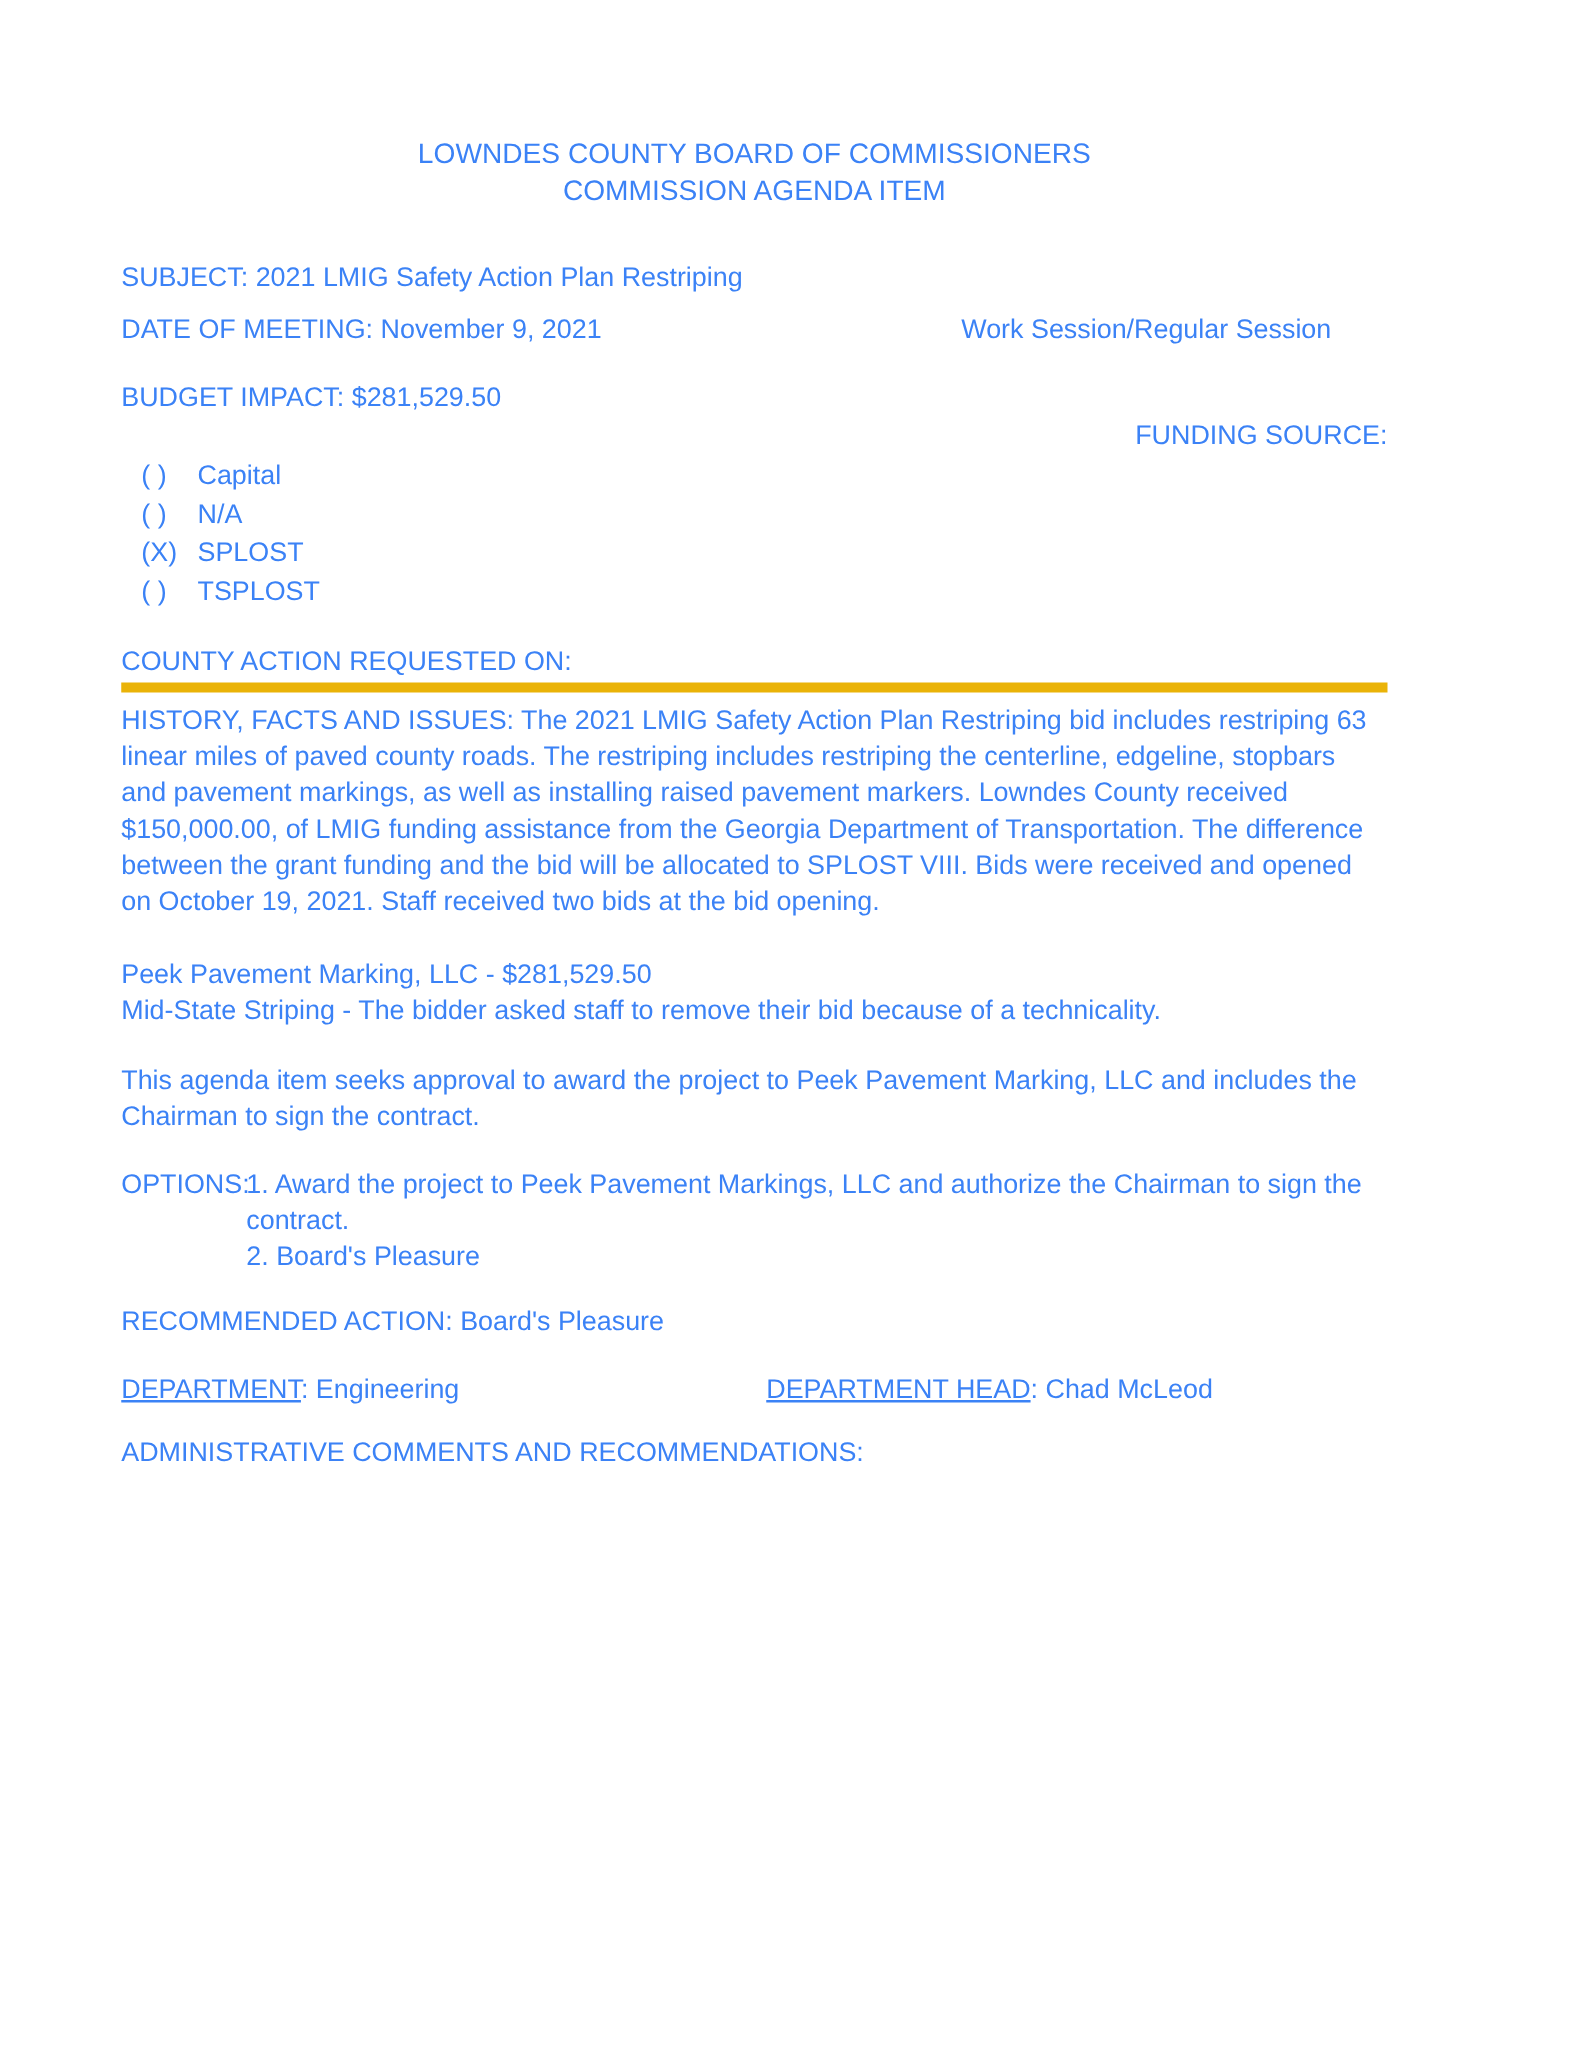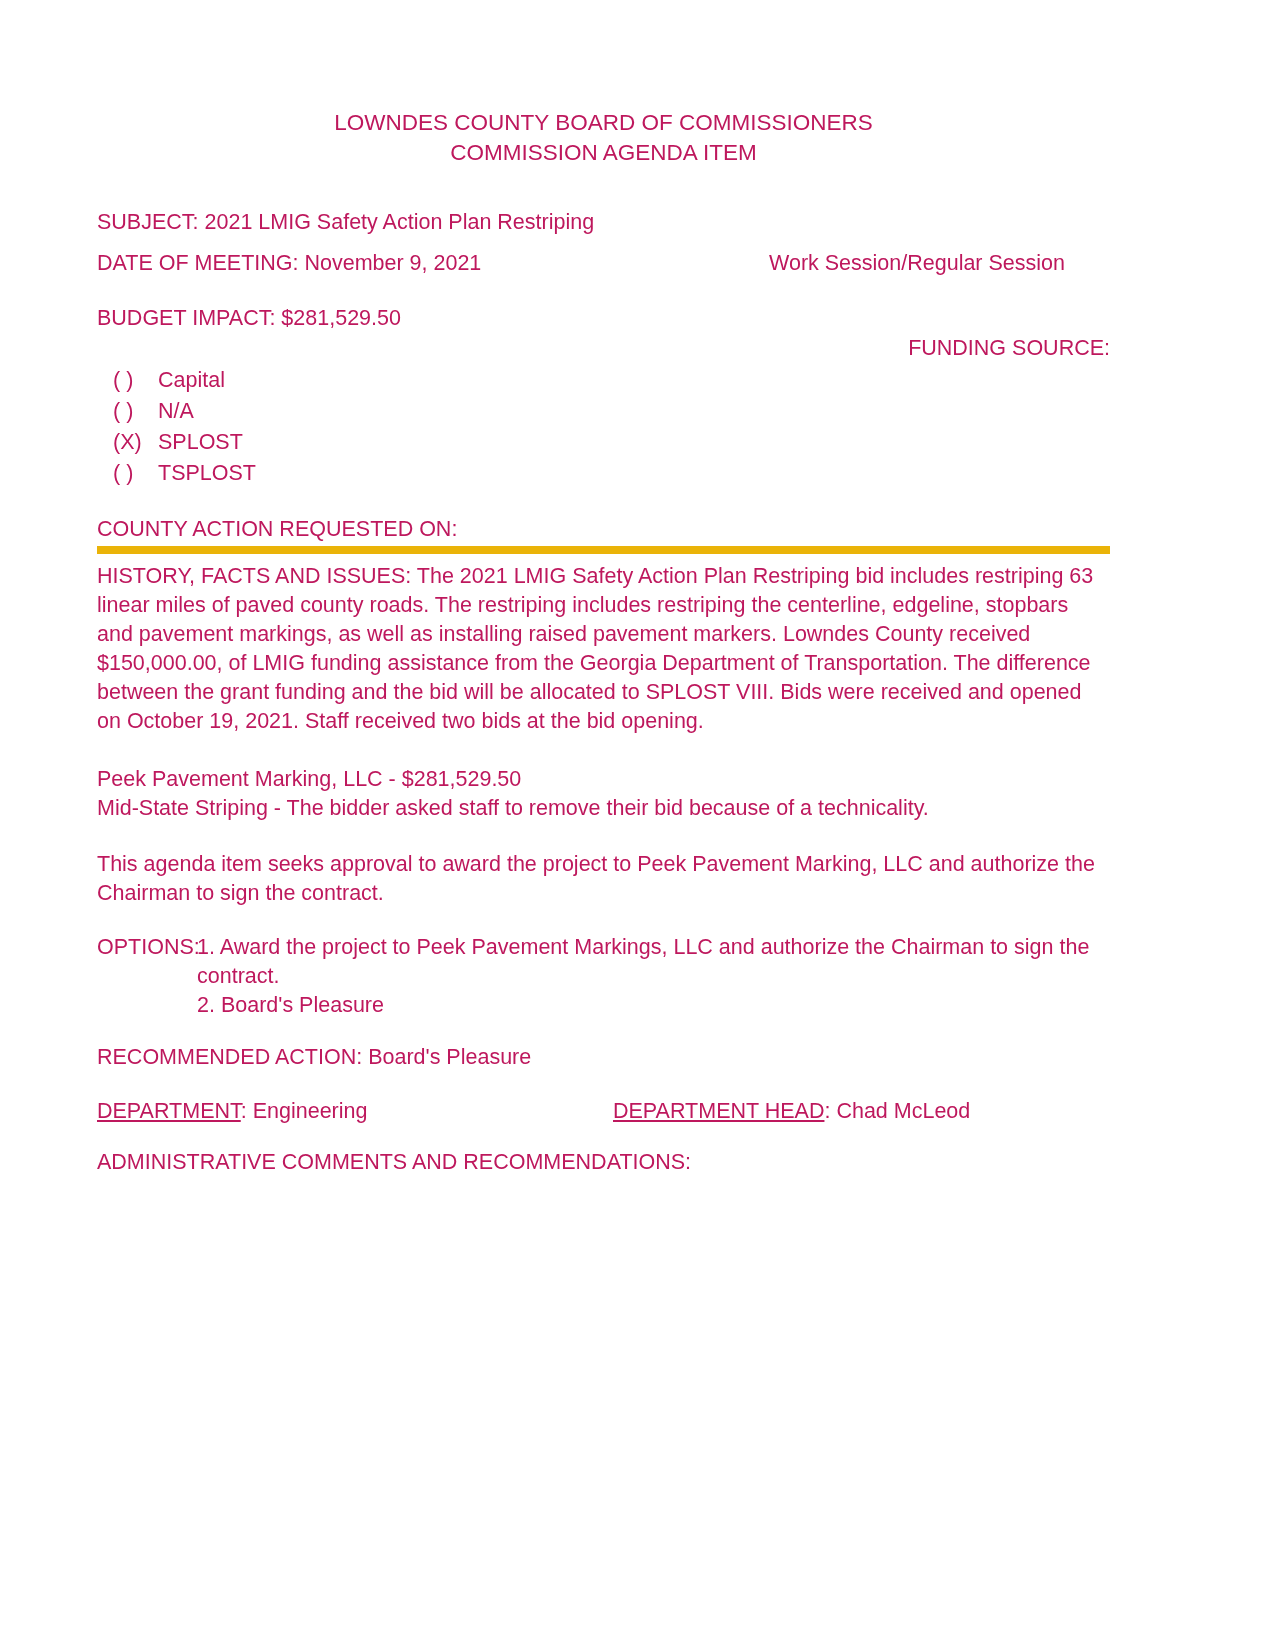--- a/index.html
+++ b/index.html
@@ -4,21 +4,21 @@
 <style>
   html, body {
     margin: 0;
     padding: 0;
     background: #ffffff;
   }
   .page {
     width: 1275px;
     height: 1500px;
     background: #ffffff;
-    color: #be185d;
+    color: #3b82f6;
     font-family: "Liberation Sans", sans-serif;
     font-size: 21.5px;
     line-height: 29px;
     box-sizing: border-box;
     padding: 108px 165px 0 97px;
     overflow: hidden;
   }
   .title-block {
     text-align: center;
     font-size: 22.5px;
@@ -99,21 +99,21 @@
 
   <div class="county-action">COUNTY ACTION REQUESTED ON:</div>
 
   <p class="history">HISTORY, FACTS AND ISSUES: The 2021 LMIG Safety Action Plan Restriping bid includes restriping 63 linear miles of paved county roads.  The restriping includes restriping the centerline, edgeline, stopbars and pavement markings, as well as installing raised pavement markers.  Lowndes County received $150,000.00, of LMIG funding assistance from the Georgia Department of Transportation.  The difference between the grant funding and the bid will be allocated to SPLOST VIII.  Bids were received and opened on October 19, 2021.  Staff received two bids at the bid opening.</p>
 
   <div class="bids">
     <p>Peek Pavement Marking, LLC - $281,529.50</p>
     <p>Mid-State Striping - The bidder asked staff to remove their bid because of a technicality.</p>
   </div>
 
-  <p class="approval">This agenda item seeks approval to award the project to Peek Pavement Marking, LLC and authorize the Chairman to sign the contract.</p>
+  <p class="approval">This agenda item seeks approval to award the project to Peek Pavement Marking, LLC and includes the Chairman to sign the contract.</p>
 
   <div class="options-row">
     <span class="options-label">OPTIONS:</span>
     <div class="options-list">
       <p class="option-item">1.  Award the project to Peek Pavement Markings, LLC and authorize the Chairman to sign the contract.</p>
       <p class="option-item">2.  Board's Pleasure</p>
     </div>
   </div>
 
   <p class="recommended">RECOMMENDED ACTION: Board's Pleasure</p>

